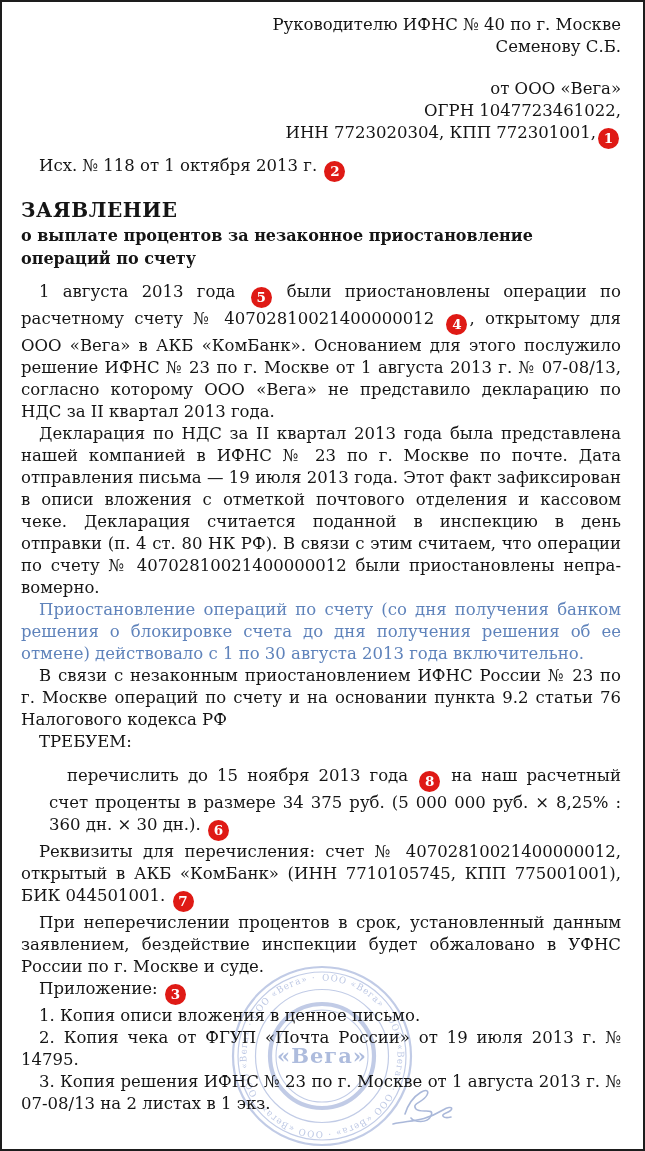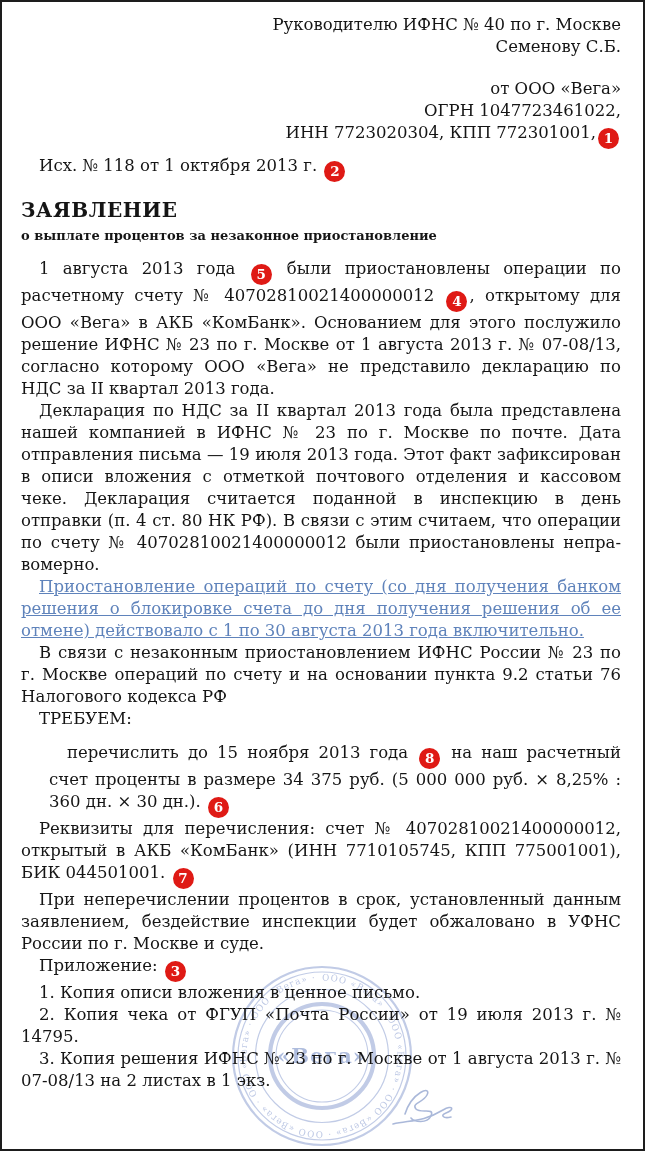--- a/index.html
+++ b/index.html
@@ -18,24 +18,24 @@
   }
   .stamp, .sig { position:absolute; pointer-events:none; z-index:0; }
   .stamp { left:225px; top:959px; }
   .sig   { left:383px; top:1078px; }
   .content { position:relative; z-index:1; display:flex; flex-direction:column; flex:1 1 auto; }
   .addr-to, .addr-from { text-align:right; }
   .addr-from { margin-top:20px; }
   .outgoing { margin-top:6px; padding-left:18px; }
   .title-block { margin-top:15px; font-weight:bold; }
   .title-main { font-size:20px; line-height:27px; letter-spacing:0.6px; }
-  .title-sub  { font-size:13px; line-height:23px; }
+  .title-sub  { font-size:16px; line-height:23px; }
   .doc-body { margin-top:11px; }
   p.doc { text-align:justify; text-indent:18px; }
-  p.blue { color:#5f83bb;text-decoration:underline; }
+  p.blue { color:#5f83bb; }
   p.gap-xs { margin-top:12px;margin-left:28px; }
   p.gap-md { margin-top:0; }
   .mk {
     display:inline-block; width:21px; height:21px; border-radius:50%;
     background:#df1a15; color:#fff;
     font-size:13.5px; font-weight:bold; line-height:21px;
     text-align:center; text-indent:0; vertical-align:-5px;
     margin:0 2px;
     font-family:"DejaVu Serif",serif;
   }
@@ -80,20 +80,21 @@
       <div>от ООО «Вега»</div>
       <div>ОГРН 1047723461022,</div>
       <div><span>ИНН 7723020304, КПП 772301001,</span><span class="mk">1</span></div>
     </div>
 
     <div class="outgoing"><span>Исх. № 118 от 1 октября 2013 г. </span><span class="mk">2</span></div>
 
     <div class="title-block">
       <div class="title-main">ЗАЯВЛЕНИЕ</div>
       <div class="title-sub">о выплате процентов за незаконное приостановление</div>
+      <div class="title-sub">операций по счету</div>
     </div>
 
     <div class="doc-body">
       <p class="doc">1 августа 2013 года <span class="mk">5</span> были приостановлены операции по расчетно­му счету № 40702810021400000012 <span class="mk">4</span>, открытому для ООО «Вега» в АКБ «КомБанк». Основанием для этого послужило решение ИФНС № 23 по г. Москве от 1 августа 2013 г. № 07-08/13, согласно которому ООО «Вега» не представило декларацию по НДС за II квартал 2013 года.</p>
       <p class="doc">Декларация по НДС за II квартал 2013 года была представлена нашей компанией в ИФНС № 23 по г. Москве по почте. Дата отправления пись­ма — 19 июля 2013 года. Этот факт зафиксирован в описи вложения с отмет­кой почтового отделения и кассовом чеке. Декларация считается поданной в инспекцию в день отправки (п. 4 ст. 80 НК РФ). В связи с этим считаем, что операции по счету № 40702810021400000012 были приостановлены непра­вомерно.</p>
       <p class="doc blue">Приостановление операций по счету (со дня получения банком решения о блокировке счета до дня получения решения об ее отмене) действовало с 1 по 30 августа 2013 года включительно.</p>
       <p class="doc">В связи с незаконным приостановлением ИФНС России № 23 по г. Москве операций по счету и на основании пункта 9.2 статьи 76 Налогового кодекса РФ</p>
       <p class="doc">ТРЕБУЕМ:</p>
       <p class="doc gap-xs">перечислить до 15 ноября 2013 года <span class="mk">8</span> на наш расчетный счет проценты в размере 34&nbsp;375 руб. (5&nbsp;000&nbsp;000 руб. × 8,25% : 360 дн. × 30 дн.). <span class="mk">6</span></p>
       <p class="doc gap-md">Реквизиты для перечисления: счет № 40702810021400000012, открытый в АКБ «КомБанк» (ИНН 7710105745, КПП 775001001), БИК 044501001. <span class="mk">7</span></p>

